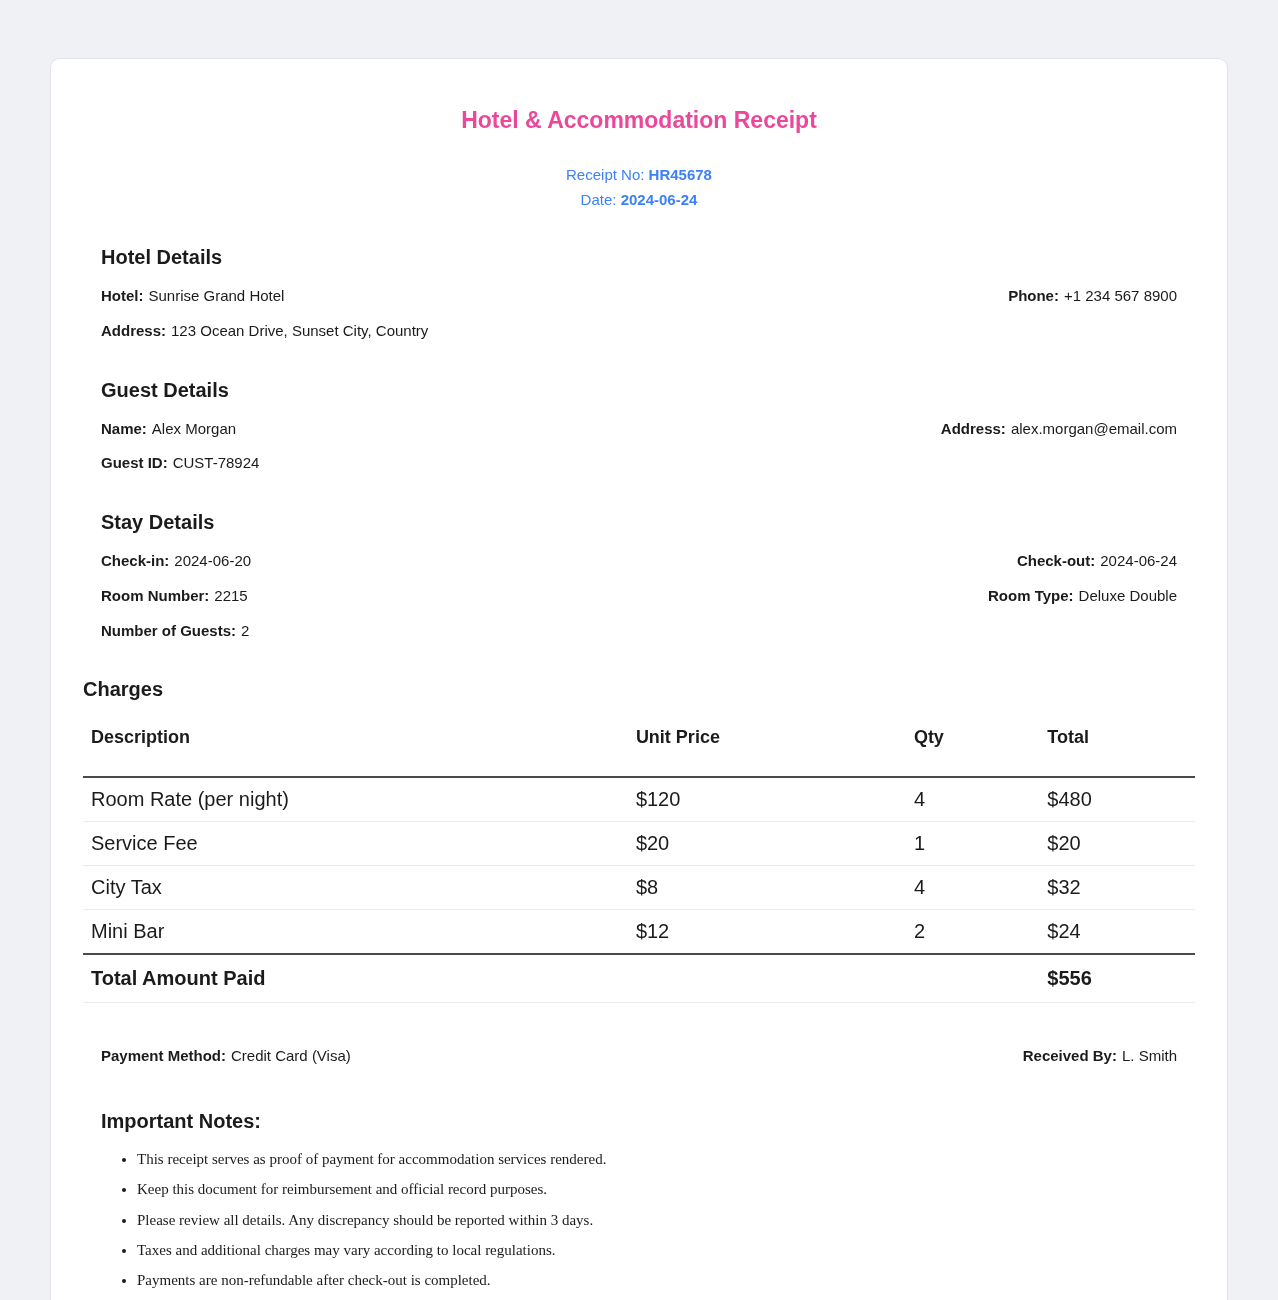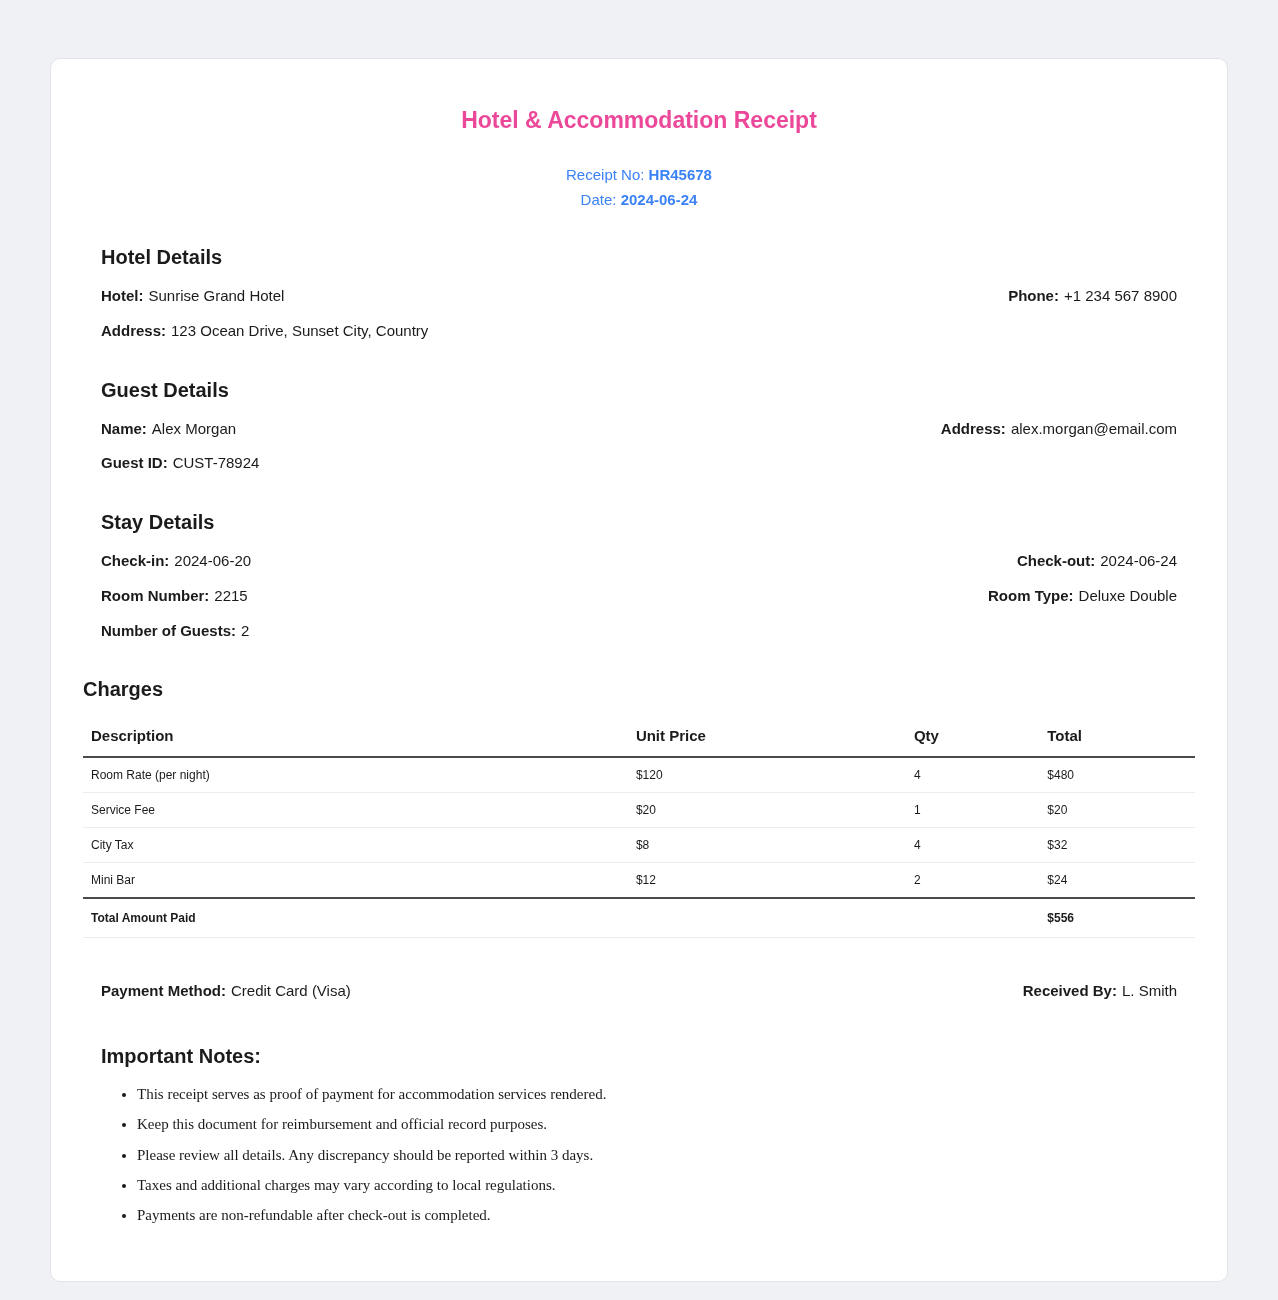--- a/index.html
+++ b/index.html
@@ -50,28 +50,28 @@
     line-height: 1.25;
   }
   .detail-row:last-child { margin-bottom: 0; }
   .charges-table {
     width: 100%;
     border-collapse: collapse;
     margin-top: 4px;
   }
   .charges-table th {
     text-align: left;
-    font-size: 15px;
-    font-weight: bold;
-    padding: 8px 8px 12px 8px;
+    font-size: 18px;
+    font-weight: bold;
+    padding: 8px 8px 28px 8px;
     border-bottom: 2px solid #4a4a4a;
   }
   .charges-table td {
     padding: 10px 8px;
-    font-size: 12px;
+    font-size: 20px;
     border-bottom: 1px solid #ececec;
   }
   .charges-table tr.total-row td {
     border-top: 2px solid #4a4a4a;
     border-bottom: 1px solid #ececec;
     font-weight: bold;
     padding: 12px 8px;
   }
   .col-desc  { width: 49%; }
   .col-price { width: 25%; }

